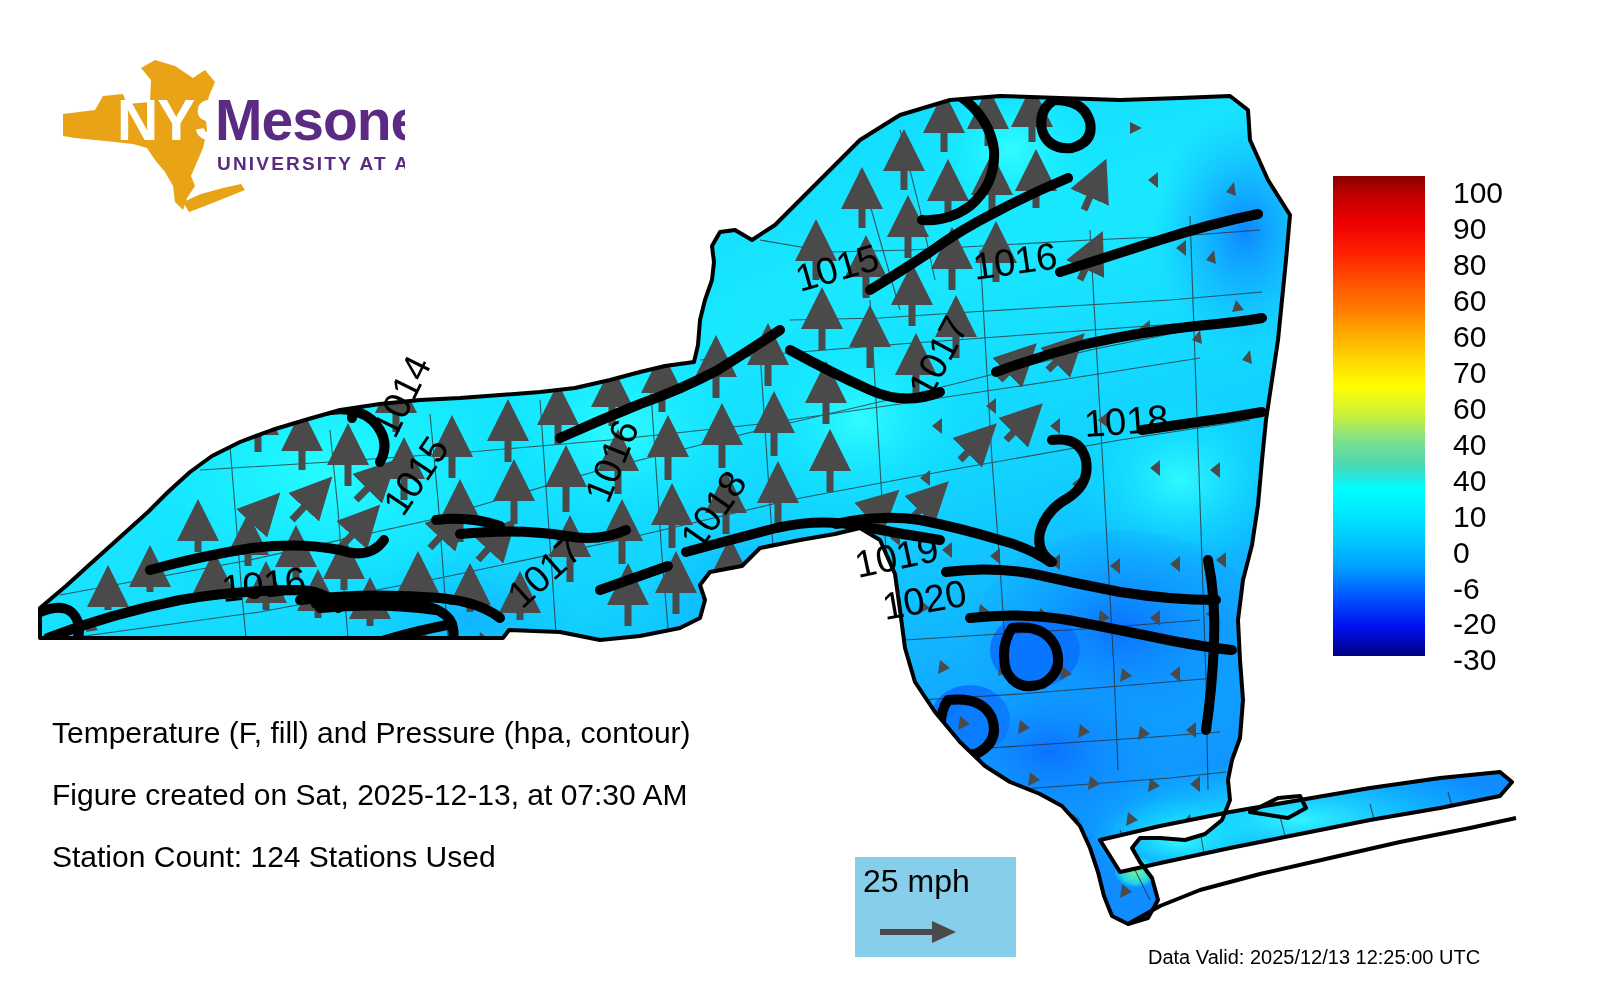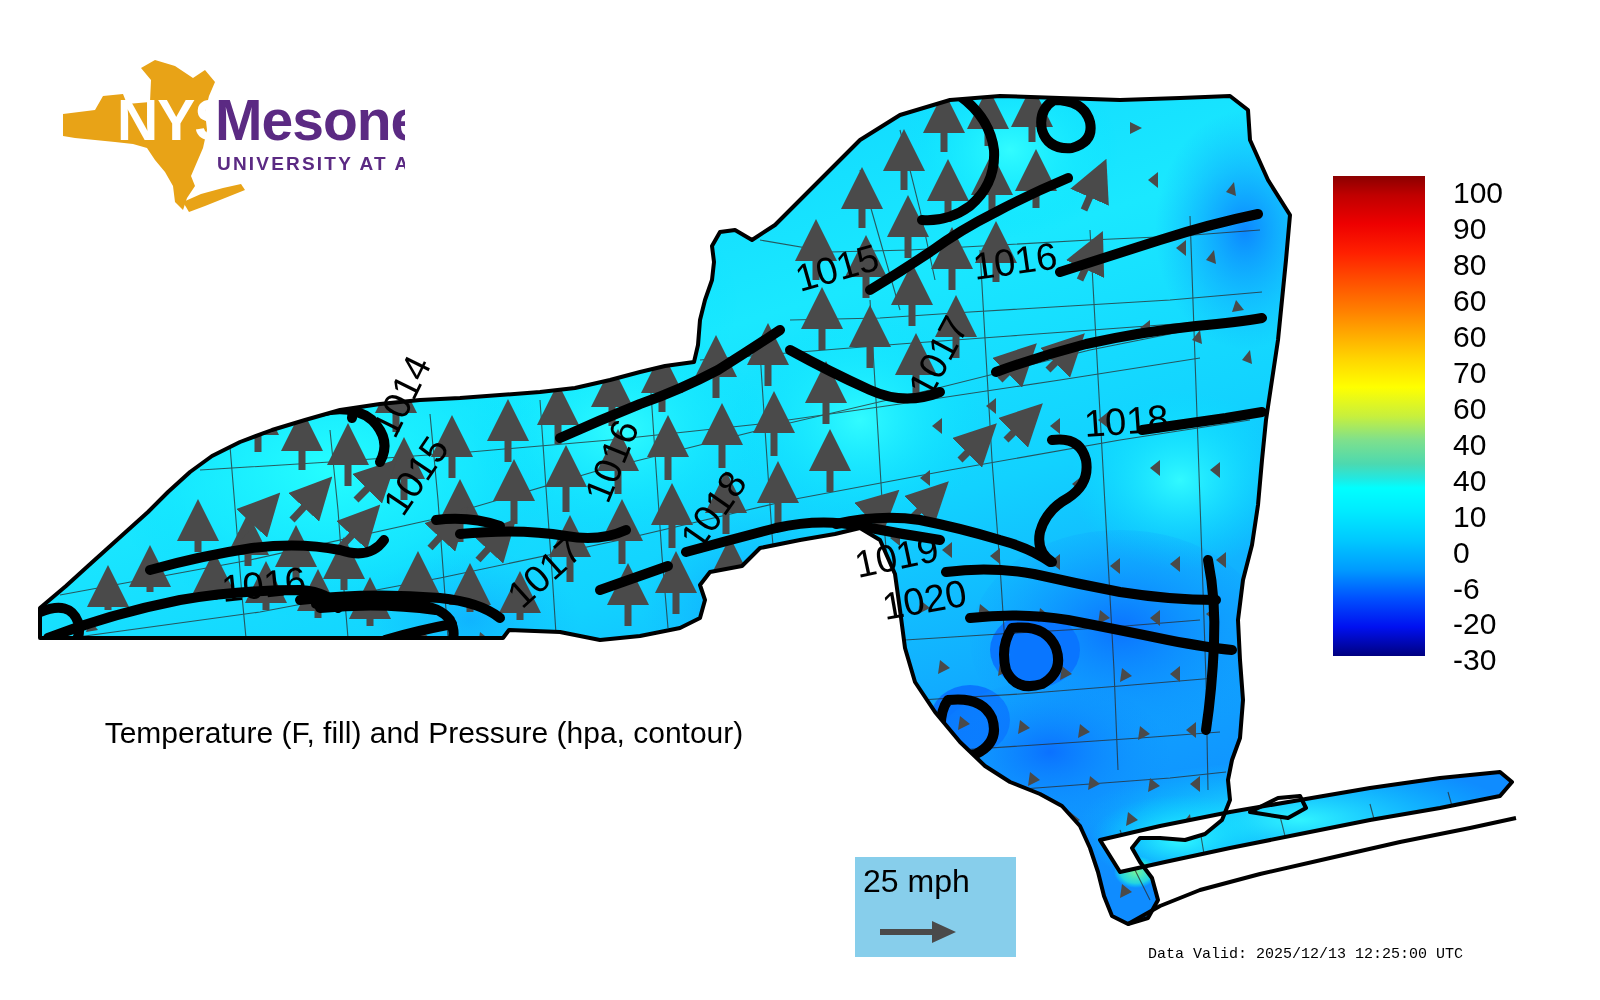--- a/index.html
+++ b/index.html
@@ -42,34 +42,34 @@
           #00c8ff 76%,
           #009bff 82%,
           #0050ff 88%,
           #0010f0 94%,
           #000080 100%);}
   .cb-label{position:absolute;left:120px;font-size:30px;color:#000;
             font-family:"Liberation Sans", sans-serif;line-height:1;
             white-space:nowrap;text-align:left;}
 
   
-  #captions{position:absolute;left:44px;top:716px;width:760px;text-align:center;}
+  #captions{position:absolute;left:52px;top:716px;width:760px;}
   .cap-line{font-size:30px;color:#000;margin-bottom:28px;
             font-family:"Liberation Sans", sans-serif;white-space:nowrap;}
 
   
   #wind-legend{position:absolute;left:855px;top:857px;width:128px;height:100px;
                background:#87ceeb;padding-left:33px;}
   #wind-legend .wl-text{position:absolute;left:8px;top:6px;font-size:32px;color:#000;
                font-family:"Liberation Sans", sans-serif;white-space:nowrap;}
   #wind-legend .wl-arrow{position:absolute;left:25px;top:60px;}
 
   
-  #data-valid{position:absolute;left:1148px;top:946px;font-size:15px;color:#000;
-              font-family:Liberation Mono, monospace;white-space:nowrap;}
+  #data-valid{position:absolute;left:1148px;top:946px;font-size:20px;color:#000;
+              font-family:Liberation Sans, sans-serif;white-space:nowrap;}
 
   .ctr-label{font-family:"Liberation Sans", sans-serif;font-size:38px;fill:#000;}
 </style>
 </head>
 <body>
 
 <svg id="map" viewBox="0 0 1600 1000">
   <defs>
 
     <linearGradient id="tgrad" x1="0" y1="0" x2="0.55" y2="1">
@@ -449,20 +449,22 @@
       <div class="cb-label" style="top: 325.596px;">10</div>
       <div class="cb-label" style="top: 361.551px;">0</div>
       <div class="cb-label" style="top: 397.506px;">-6</div>
       <div class="cb-label" style="top: 433.461px;">-20</div>
       <div class="cb-label" style="top: 469.416px;">-30</div>
     </div>
 </div>
 
 <div id="captions">
   <div class="cap-line">Temperature (F, fill) and Pressure (hpa, contour)</div>
+  <div class="cap-line">Figure created on Sat, 2025-12-13, at 07:30 AM</div>
+  <div class="cap-line">Station Count: 124 Stations Used</div>
 </div>
 
 <div id="wind-legend">
   <div class="wl-text">25 mph</div>
   <div class="wl-arrow">
     <svg width="80" height="30" viewBox="0 0 80 30">
       <path d="M0 12 L52 12 L52 4 L76 15 L52 26 L52 18 L0 18 Z" fill="#4a4a4a"></path>
     </svg>
   </div>
 </div>

